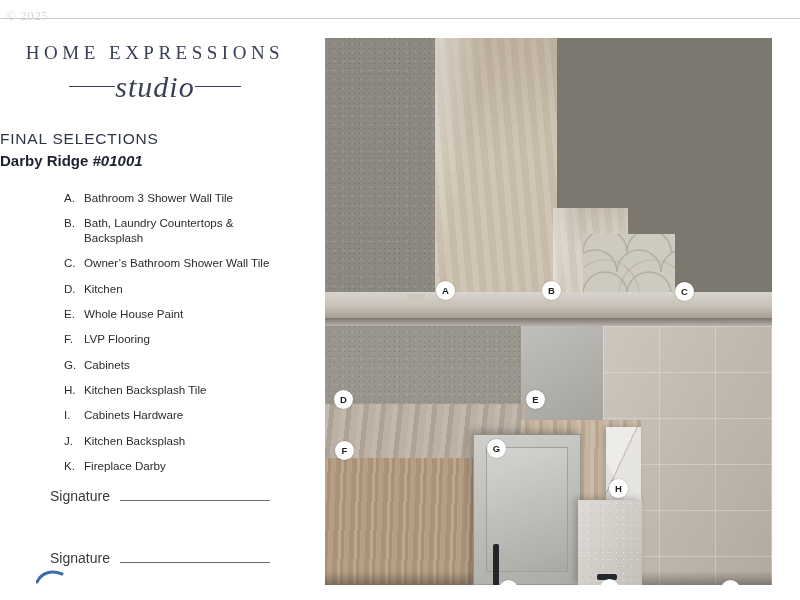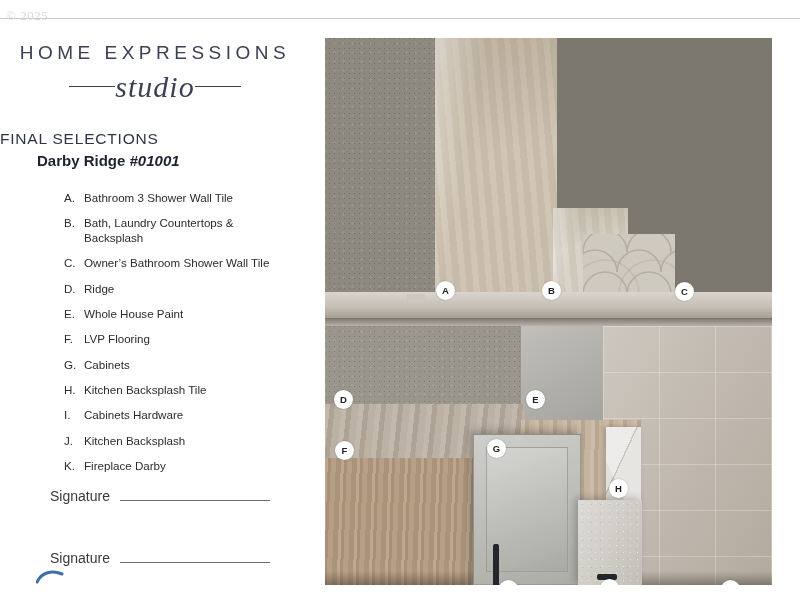--- a/index.html
+++ b/index.html
@@ -48,21 +48,21 @@
     position: absolute;
     left: 0; top: 26px;
     width: 310px;
     height: 560px;
   }
   .brand {
     text-align: center;
     margin-top: 16px;
   }
   .brand-name {
-    font-family: Liberation Sans, sans-serif;
+    font-family: Liberation Serif, serif;
     font-size: 19px;
     letter-spacing: 4.5px;
     color: #3a4154;
     white-space: nowrap;
   }
   .brand-script {
     font-family: "Liberation Serif", serif;
     font-style: italic;
     font-size: 30px;
     color: #3a4154;
@@ -91,21 +91,20 @@
   .final-sel {
     font-size: 15.5px;
     color: #2f3545;
     letter-spacing: 0.8px;
   }
   .project-line {
     margin-top: 4px;
     font-size: 15px;
     color: #1d2230;
     font-weight: bold;
-    padding-left: 37px;
   }
   .project-line .num {
     font-weight: bold;
     font-style: italic;
   }
 
   .legend {
     margin-top: 22px;
     padding-left: 64px;
     padding-right: 18px;
@@ -340,21 +339,21 @@
       <div class="legend-item">
         <span class="legend-letter">B.</span>
         <span class="legend-label">Bath, Laundry Countertops &amp; Backsplash</span>
       </div>
       <div class="legend-item">
         <span class="legend-letter">C.</span>
         <span class="legend-label">Owner’s Bathroom Shower Wall Tile</span>
       </div>
       <div class="legend-item">
         <span class="legend-letter">D.</span>
-        <span class="legend-label">Ridge</span>
+        <span class="legend-label">Kitchen</span>
       </div>
       <div class="legend-item">
         <span class="legend-letter">E.</span>
         <span class="legend-label">Whole House Paint</span>
       </div>
       <div class="legend-item">
         <span class="legend-letter">F.</span>
         <span class="legend-label">LVP Flooring</span>
       </div>
       <div class="legend-item">

